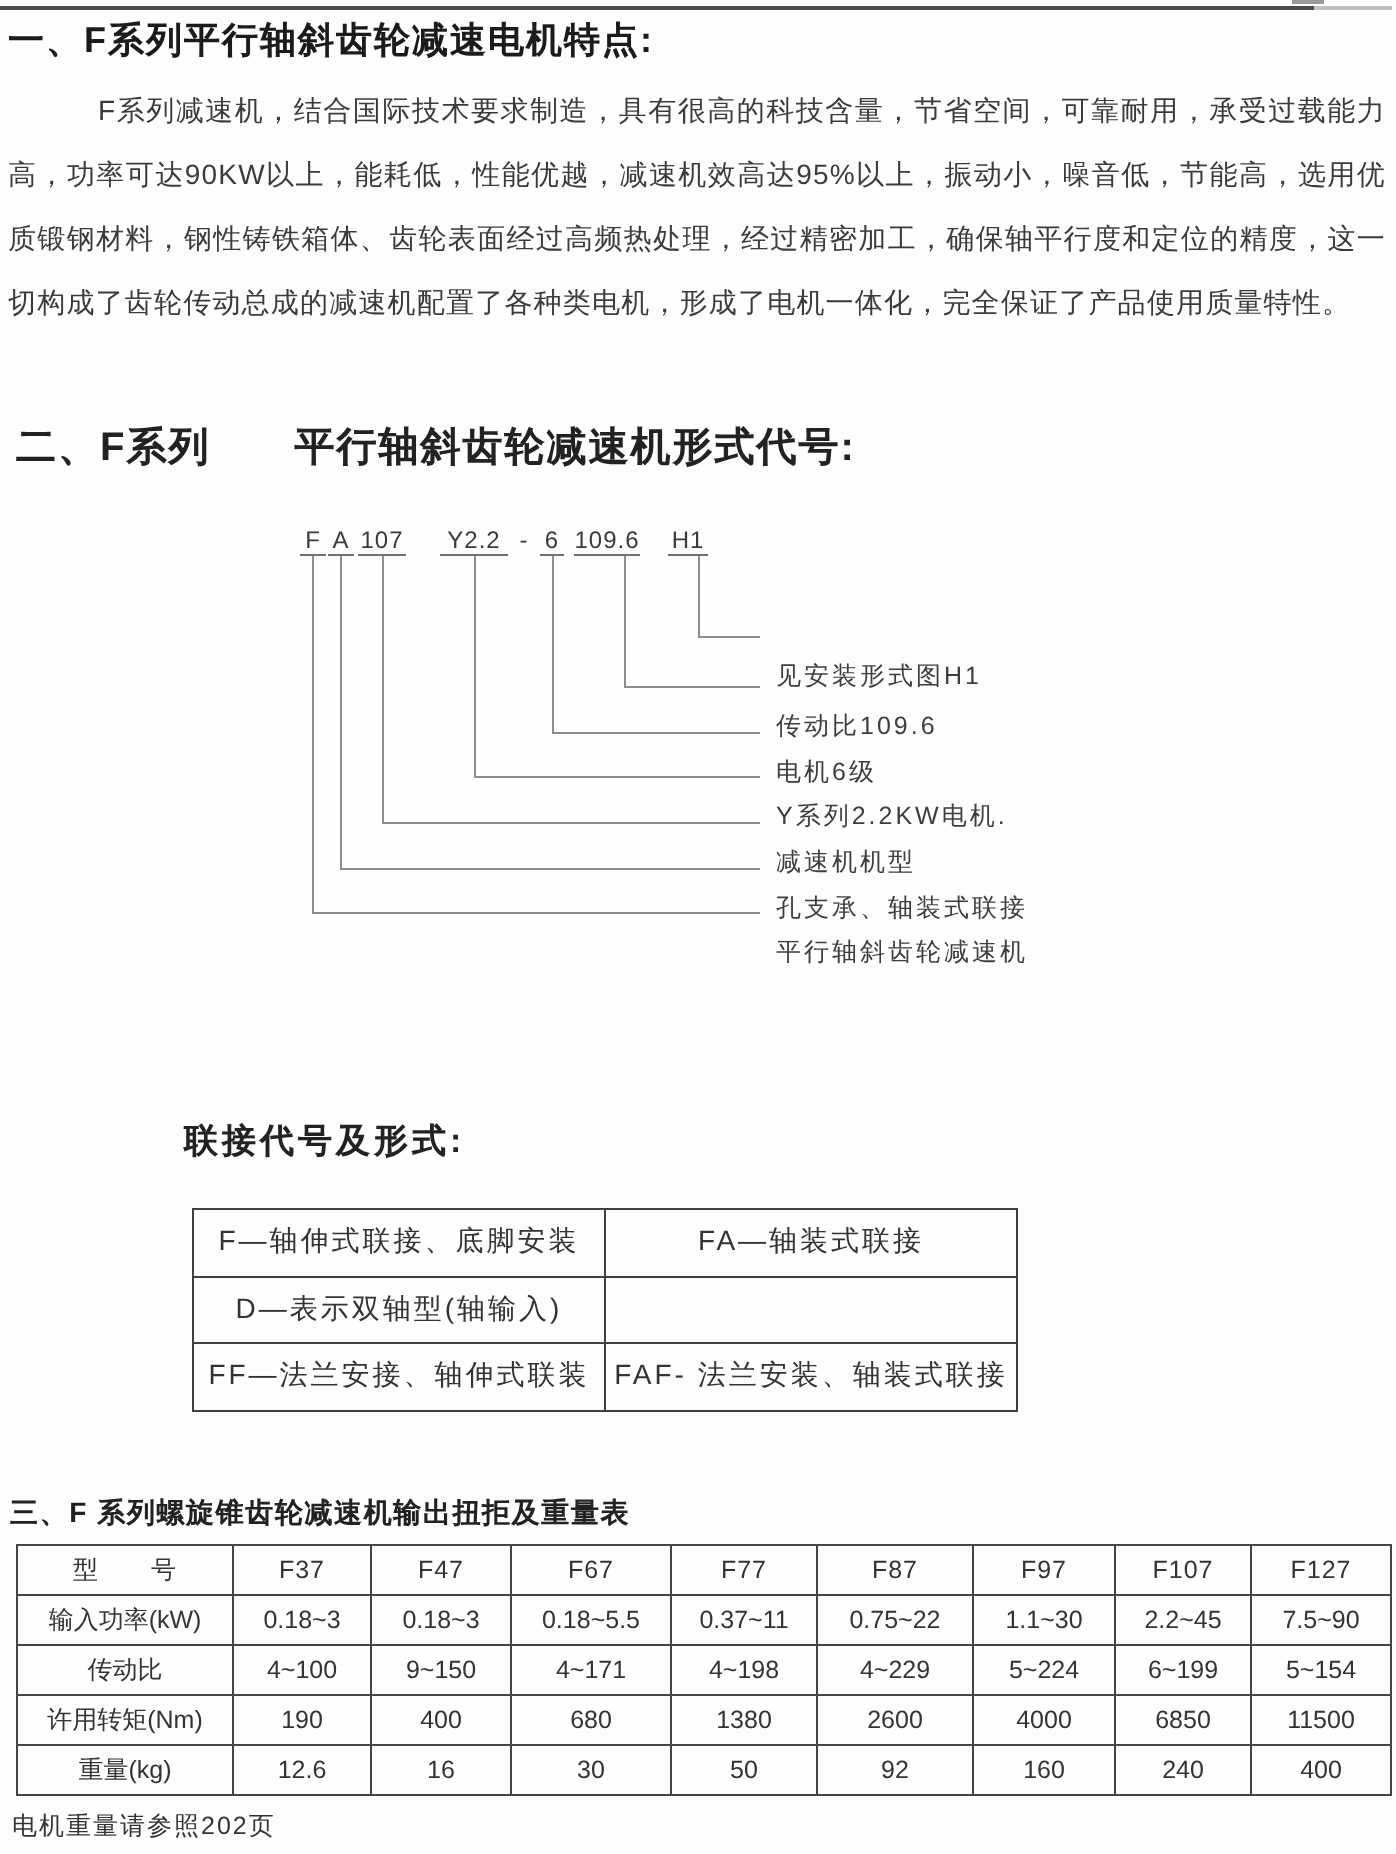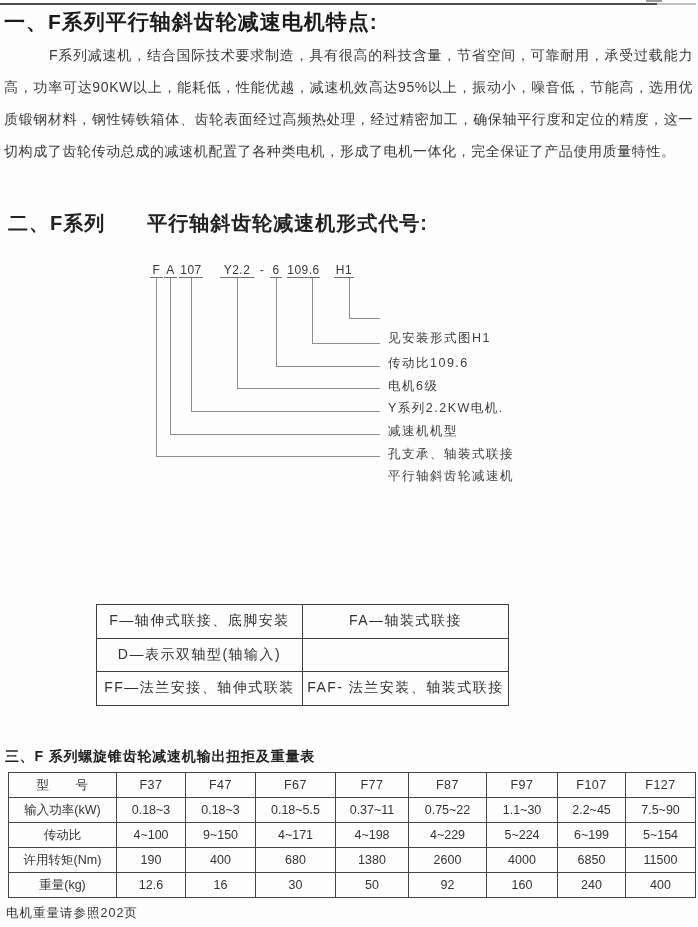--- a/index.html
+++ b/index.html
@@ -5,21 +5,21 @@
   html,body { margin:0; padding:0; background:#ffffff; }
   .page {
     position:relative; width:698px; height:927px; background:#fdfdfd;
     font-family:"Liberation Sans","DejaVu Sans",sans-serif; color:#333;
     overflow:hidden;
   }
   .top-rule { position:absolute; top:3px; left:0; width:657px; height:2px; background:#4d4d4d; }
   .top-rule-light { position:absolute; top:3px; left:657px; width:39px; height:2px; background:#c0c0c0; }
   .corner-mark { position:absolute; top:0; left:646px; width:16px; height:2px; background:#9a9a9a; }
 
-  .s1-title { position:absolute; top:8px; left:4px; margin:0; font-size:21px; font-weight:bold;
+  .s1-title { position:absolute; top:8px; left:4px; margin:0; font-size:18px; font-weight:bold;
     color:#1b1b1b; letter-spacing:1px; white-space:nowrap; }
   .body-text { position:absolute; top:39px; left:4px; width:689px; margin:0; font-size:14px;
     line-height:32px; color:#3b3b3b; text-align:justify; text-indent:45px; letter-spacing:0.6px; }
 
   .s2-title { position:absolute; top:210px; left:8px; margin:0; font-size:20px; font-weight:bold;
     color:#222; letter-spacing:1px; white-space:nowrap; }
 
   .code-token { position:absolute; top:262px; height:15px; line-height:16px; font-size:12px;
     color:#3a3a3a; text-align:center; border-bottom:1px solid #707070; letter-spacing:0.5px; }
   .code-token.no-line { border-bottom:none; }
@@ -83,20 +83,21 @@
       <div class="code-token" style="left: 287px; width: 33px;">109.6</div>
       <div class="vline" style="left: 312px; top: 278px; height: 65px;"></div>
       <div class="hline" style="left: 312px; top: 343px; width: 68px;"></div>
       <div class="code-label" style="top: 335px;">传动比109.6</div>
       <div class="code-token" style="left: 334px; width: 20px;">H1</div>
       <div class="vline" style="left: 349px; top: 278px; height: 40px;"></div>
       <div class="hline" style="left: 349px; top: 318px; width: 31px;"></div>
       <div class="code-label" style="top: 310px;">见安装形式图H1</div>
     </div>
 
+  <h3 class="conn-title">联接代号及形式:</h3>
   <table class="conn" id="conn-table">
       <tbody>
         <tr>
           <td>F—轴伸式联接、底脚安装</td>
           <td>FA—轴装式联接</td>
         </tr>
         <tr>
           <td>D—表示双轴型(轴输入)</td>
           <td></td>
         </tr>

